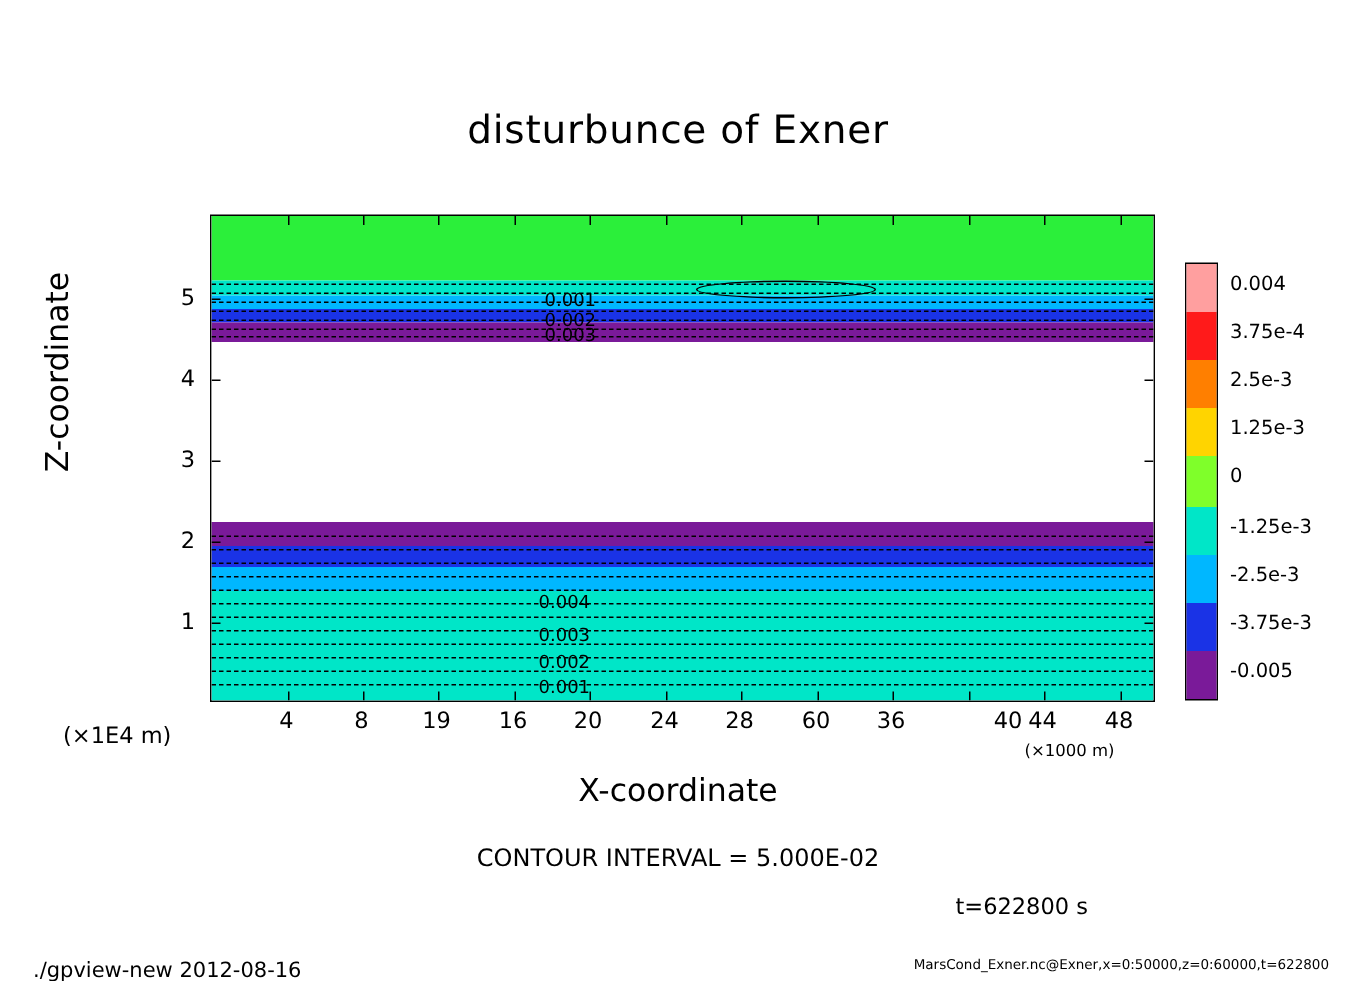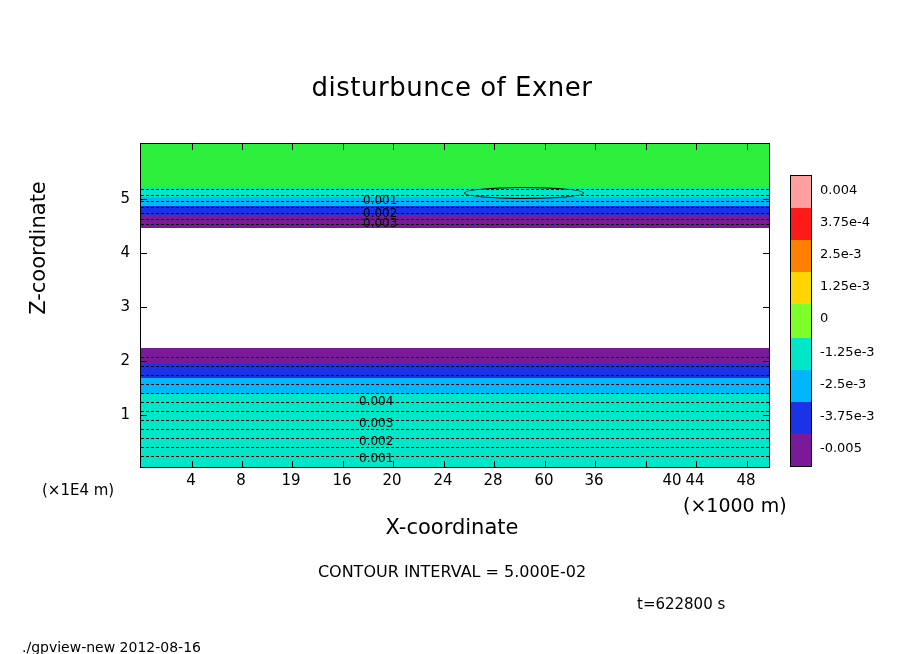--- a/index.html
+++ b/index.html
@@ -44,21 +44,21 @@
   .ylab{position:absolute;font-size:15px;color:#000;text-align:right;width:30px;}
 
   .axis-title-x{
     position:absolute;left:0;top:515px;width:904px;text-align:center;font-size:21px;color:#000;
   }
   .axis-title-y{
     position:absolute;left:-62px;top:236px;width:200px;text-align:center;font-size:21px;color:#000;
     transform:rotate(-90deg);transform-origin:center center;
   }
   .unit-left{position:absolute;left:42px;top:481px;font-size:15px;color:#000;}
-  .unit-right{position:absolute;left:683px;top:494px;font-size:19px;color:#000;}
+  .unit-right{position:absolute;left:683px;top:494px;font-size:11px;color:#000;}
 
   .ci-text{position:absolute;left:0;top:562px;width:904px;text-align:center;font-size:16px;color:#000;}
   .time-text{position:absolute;left:637px;top:595px;font-size:15px;color:#000;}
 
   .footer-left{position:absolute;left:22px;top:639px;font-size:14px;color:#000;}
   .footer-right{position:absolute;right:18px;top:639px;font-size:9px;color:#000;}
 
   
   #cbar{position:absolute;left:790px;top:175px;width:20px;height:290px;border:1px solid #000;box-sizing:content-box;}
   #cbar .seg{position:absolute;left:0;width:20px;}
@@ -205,13 +205,14 @@
   <div class="cbl" style="top:214px;">3.75e-4</div>
   <div class="cbl" style="top:246px;">2.5e-3</div>
   <div class="cbl" style="top:278px;">1.25e-3</div>
   <div class="cbl" style="top:310px;">0</div>
   <div class="cbl" style="top:344px;">-1.25e-3</div>
   <div class="cbl" style="top:376px;">-2.5e-3</div>
   <div class="cbl" style="top:408px;">-3.75e-3</div>
   <div class="cbl" style="top:440px;">-0.005</div>
 
   <div class="footer-left">./gpview-new   2012-08-16</div>
+  <div class="footer-right">MarsCond_Exner.nc@Exner,x=0:50000,z=0:60000,t=622800</div>
 </div>
 
 </body></html>

